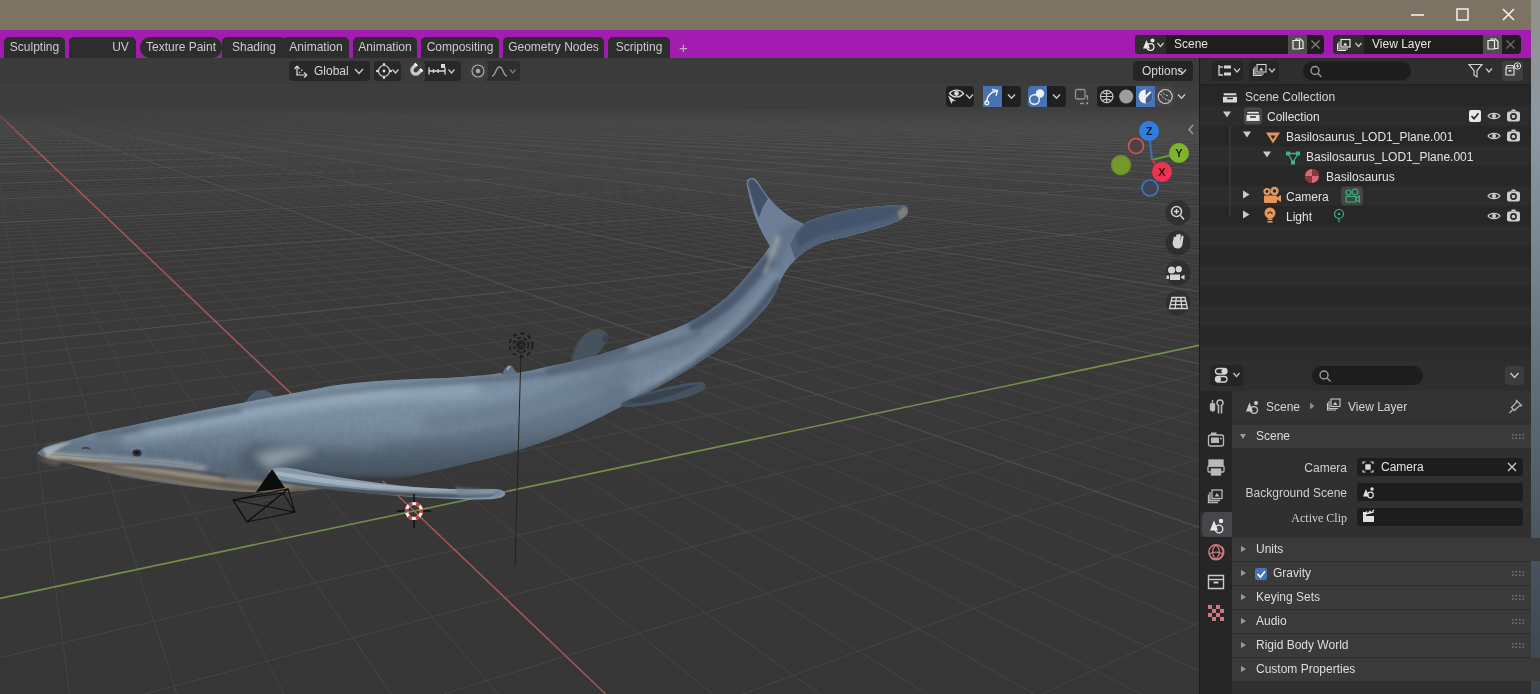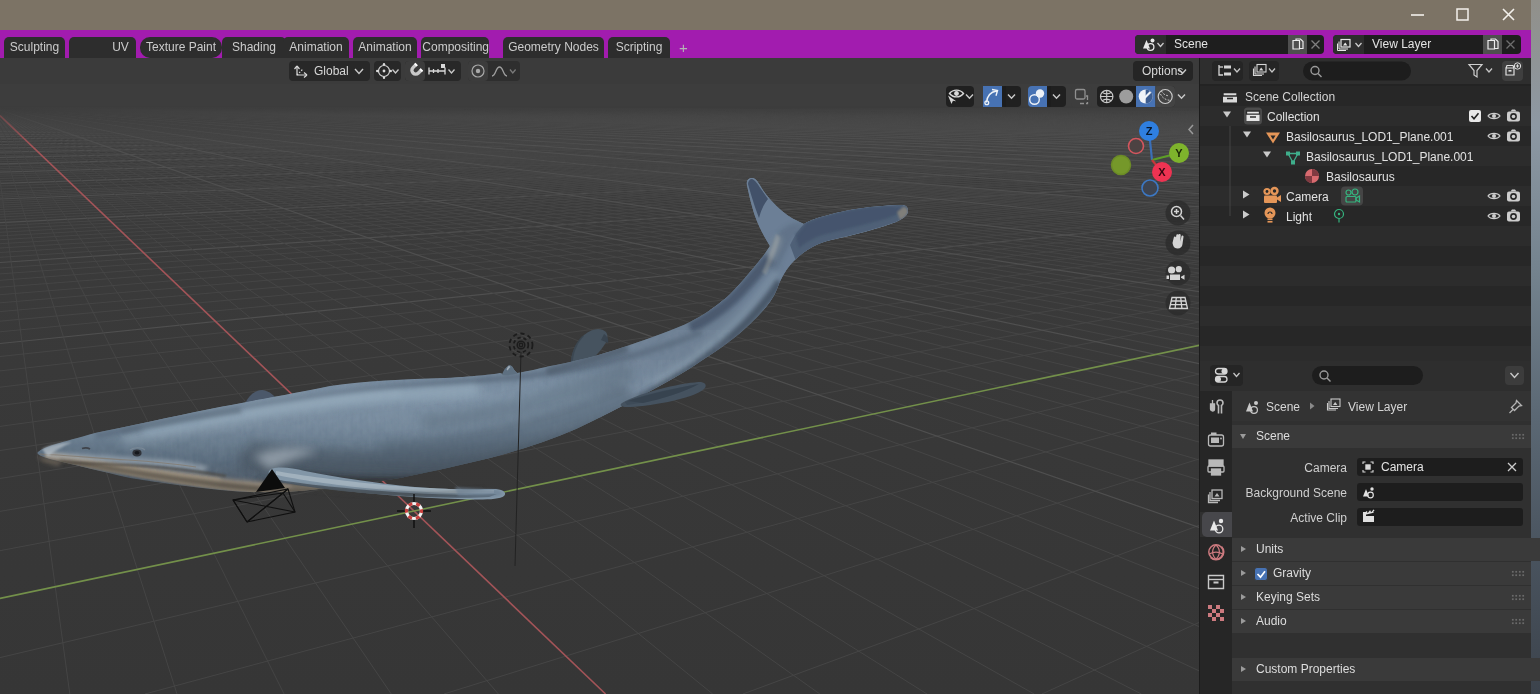--- a/index.html
+++ b/index.html
@@ -57,21 +57,21 @@
     </div>
   </div>
 
   <div class="tabbar">
     <div class="tab" style="left:4px;   width:61px;">Sculpting</div>
     <div class="tab" style="left:69px;  width:67px;padding-left:36px;">UV Editing</div>
     <div class="tab" style="left:140px; width:82px;border-radius:10px;">Texture Paint</div>
     <div class="tab" style="left:222px; width:64px;">Shading</div>
     <div class="tab" style="left:283px; width:66px;">Animation</div>
     <div class="tab" style="left:353px; width:64px;">Animation</div>
-    <div class="tab" style="left:421px; width:68px;text-align:right;">Compositing</div>
+    <div class="tab" style="left:421px; width:78px;">Compositing</div>
     <div class="tab" style="left:503px; width:101px;">Geometry Nodes</div>
     <div class="tab" style="left:608px; width:62px;">Scripting</div>
     <div class="tabplus" style="left:679px;">+</div>
     <div style="position:absolute; left:1135px; top:5px; width:189px; height:19px; background:#1e1e1e; border-radius:4px; overflow:hidden;">
   <div style="position:absolute;left:0;top:0;width:31px;height:19px;background:#2d2d2d;"></div>
   <svg width="31" height="19" style="position:absolute;left:0;top:0;">
     <path d="M8 13.5 l3.5-8.5 3.5 8.5 z" fill="#e8e8e8"></path>
     <circle cx="15.5" cy="12" r="3.4" fill="none" stroke="#e8e8e8" stroke-width="1.3"></circle>
     <circle cx="17.5" cy="5.5" r="2" fill="#e8e8e8"></circle>
     <path d="M22.5 8 l3 3.5 3-3.5" stroke="#c9c9c9" stroke-width="1.3" fill="none"></path>
@@ -1076,21 +1076,21 @@
     </svg>
   </div>
   <div class="lbl" style="left:0; width:115px; top:65px;">Background Scene</div>
   <div class="field" style="left:125px; top:62px; width:166px;">
     <svg width="20" height="18" style="position:absolute;left:2px;top:0;">
       <path d="M4 13.5 l3-7.5 3 7.5 z" fill="#e0e0e0"></path>
       <circle cx="11.5" cy="12" r="2.8" fill="none" stroke="#e0e0e0" stroke-width="1.2"></circle>
       <circle cx="13" cy="6" r="1.7" fill="#e0e0e0"></circle>
     </svg>
   </div>
-  <div class="lbl" style="left:0; width:115px; top:90px;">Active Clip</div>
+  <div class="lbl" style="left:0; width:115px; top:90px;font-family:Liberation Serif, serif;">Active Clip</div>
   <div class="field" style="left:125px; top:87px; width:166px;">
     <svg width="20" height="18" style="position:absolute;left:2px;top:0;">
       <rect x="4" y="8" width="11" height="6" fill="#e0e0e0"></rect>
       <path d="M4 6.5 l10.5-2.5 M6 6 l2-2.5 M9.5 5.2 l2-2.5 M13 4.4 l2-2.5" stroke="#e0e0e0" stroke-width="1.4"></path>
       <rect x="4" y="4" width="3" height="4" fill="#e0e0e0"></rect>
     </svg>
   </div>
   <div class="panelhdr" style="left:0;top:117px;width:330px;padding-left:27px;">
     <div class="parrow"></div>
             <span class="phtxt">Units</span>
@@ -1108,20 +1108,25 @@
   <div class="panelhdr" style="left:0;top:165px;width:299px;">
     <div class="parrow"></div>
             <span class="phtxt">Keying Sets</span>
             <div class="grip"></div>
   </div>
   <div class="panelhdr" style="left:0;top:189px;width:299px;">
     <div class="parrow"></div>
             <span class="phtxt">Audio</span>
             <div class="grip"></div>
   </div>
+  <div class="panelhdr" style="left:0;top:213px;width:299px;">
+    <div class="parrow"></div>
+            <span class="phtxt">Rigid Body World</span>
+            <div class="grip"></div>
+  </div>
   <div class="panelhdr" style="left:0;top:237px;width:349px;">
     <div class="parrow"></div>
             <span class="phtxt">Custom Properties</span>
             <div class="grip"></div>
   </div>
 </div>
 
     </div>
   </div>
 </div>

